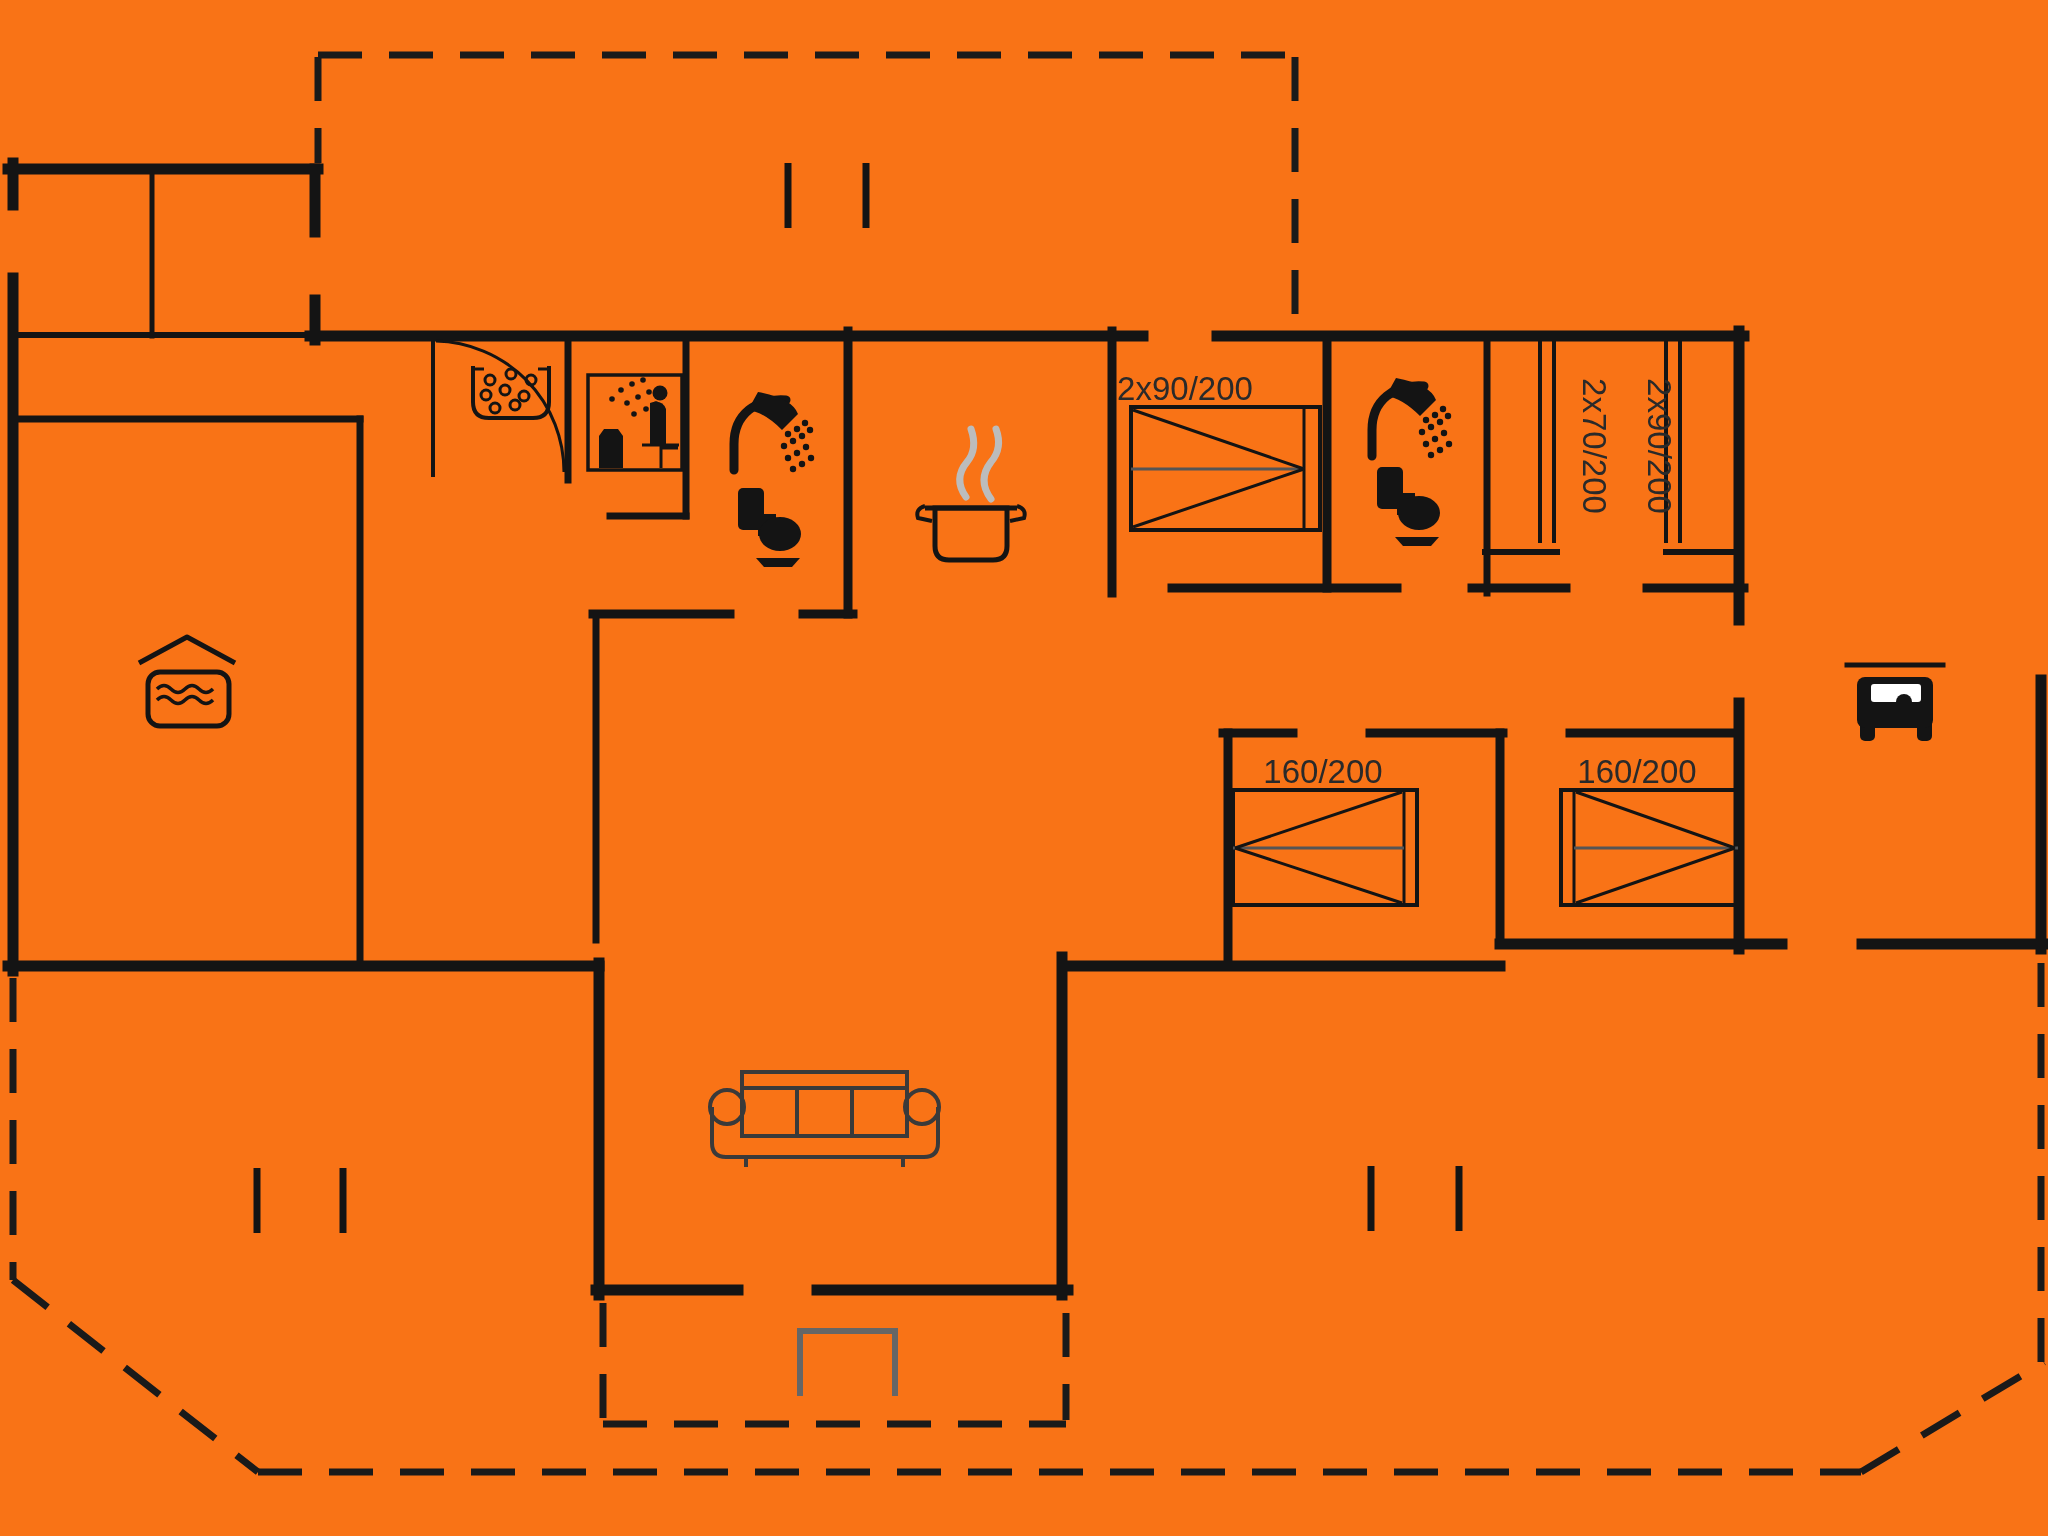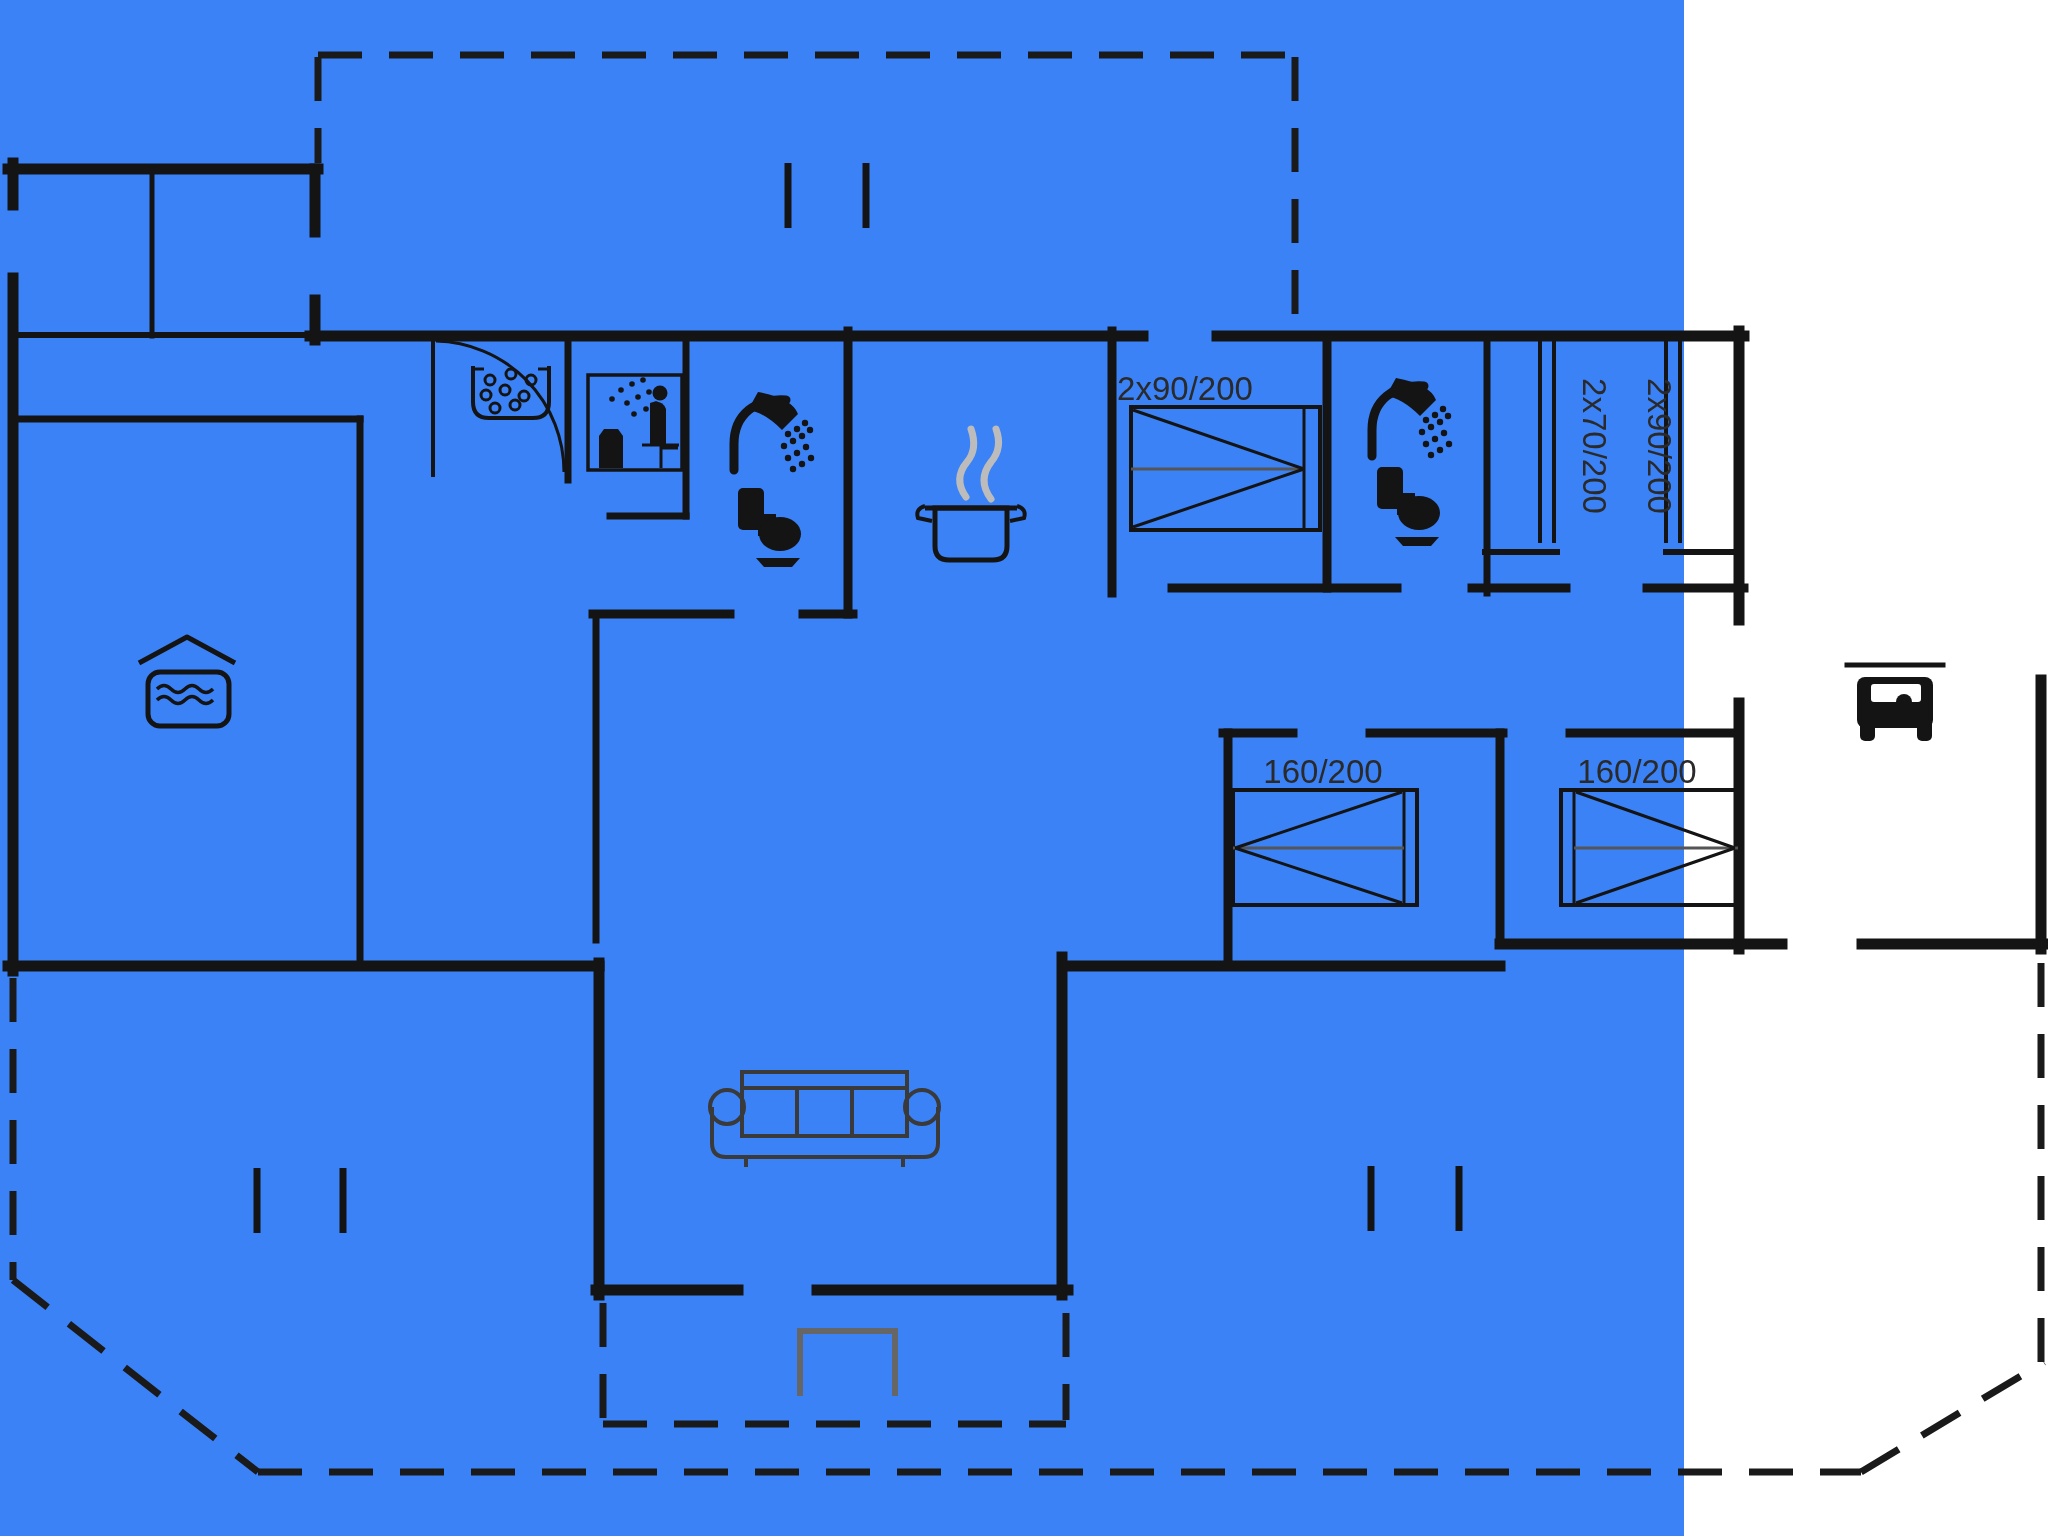--- a/index.html
+++ b/index.html
@@ -1,16 +1,16 @@
 <!DOCTYPE html>
 <html><head>
 <meta charset="utf-8">
 <style>
   html,body{margin:0;padding:0;background:#ffffff;width:2048px;height:1536px;overflow:hidden;}
-  #stage{width:1684px;height:1536px;position:relative;background:#3b82f6;}
+  #stage{width:2048px;height:1536px;position:relative;background:#f97316;}
   svg{display:block;}
   text{font-family:"Liberation Sans","DejaVu Sans",sans-serif;font-size:33px;fill:#2a2a2a;}
   .wall{stroke:#141414;fill:none;stroke-linecap:square;}
   .thin{stroke:#141414;fill:none;}
   .dash{stroke:#1a1a1a;fill:none;stroke-dasharray:44 27;}
   .furn{stroke:#3a3a3a;fill:none;}
   .mid{stroke:#555;fill:none;}
   .blk{fill:#141414;stroke:none;}
   .gry{stroke:#bcbcbc;fill:none;stroke-linecap:round;}
 </style>

